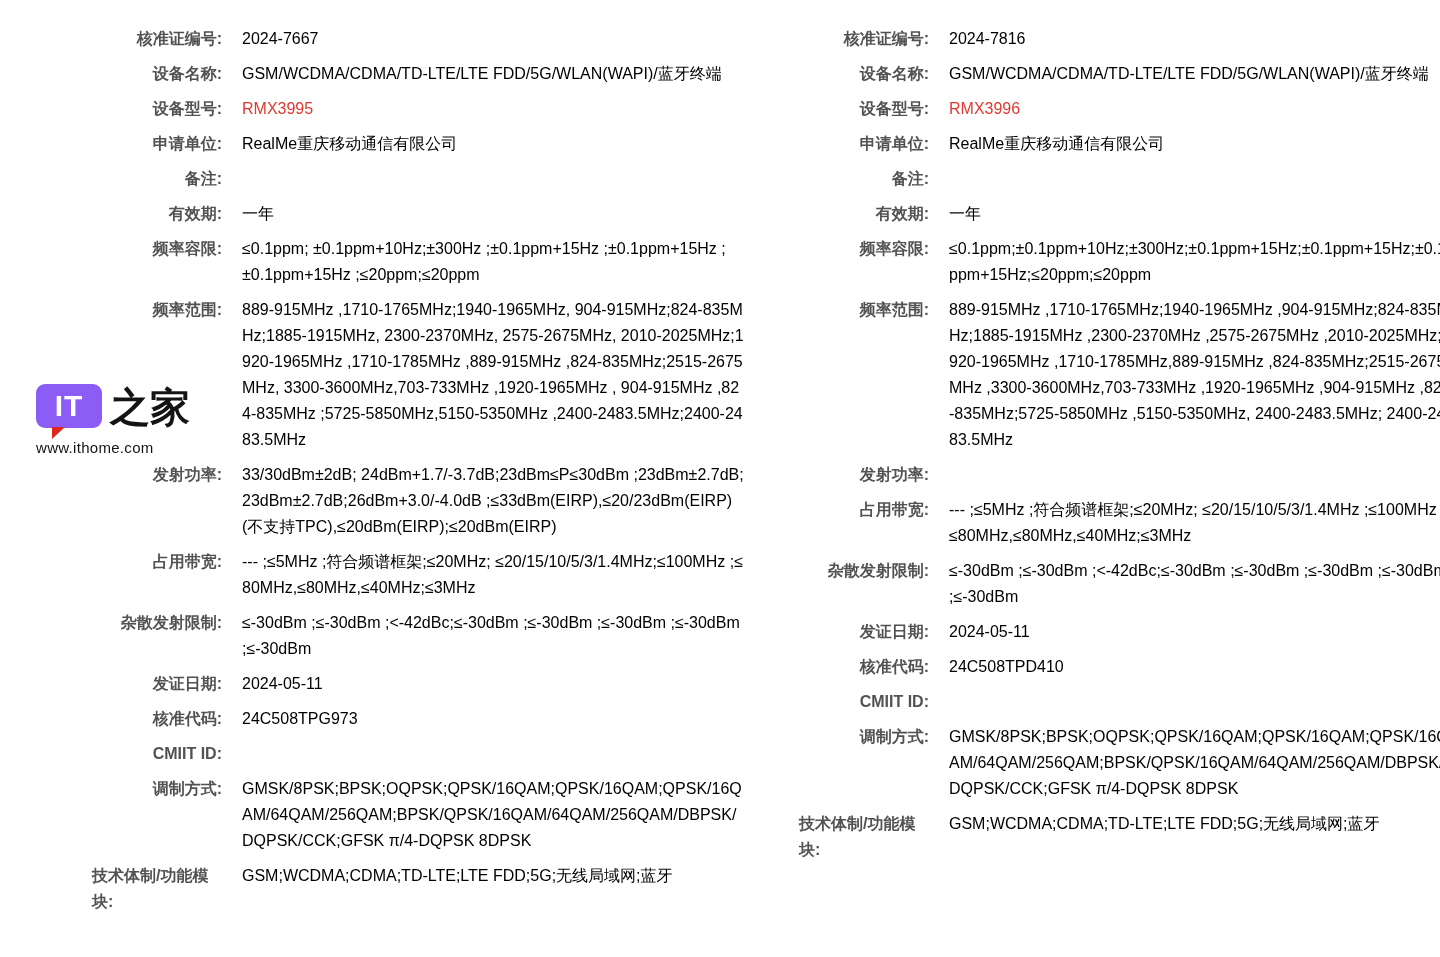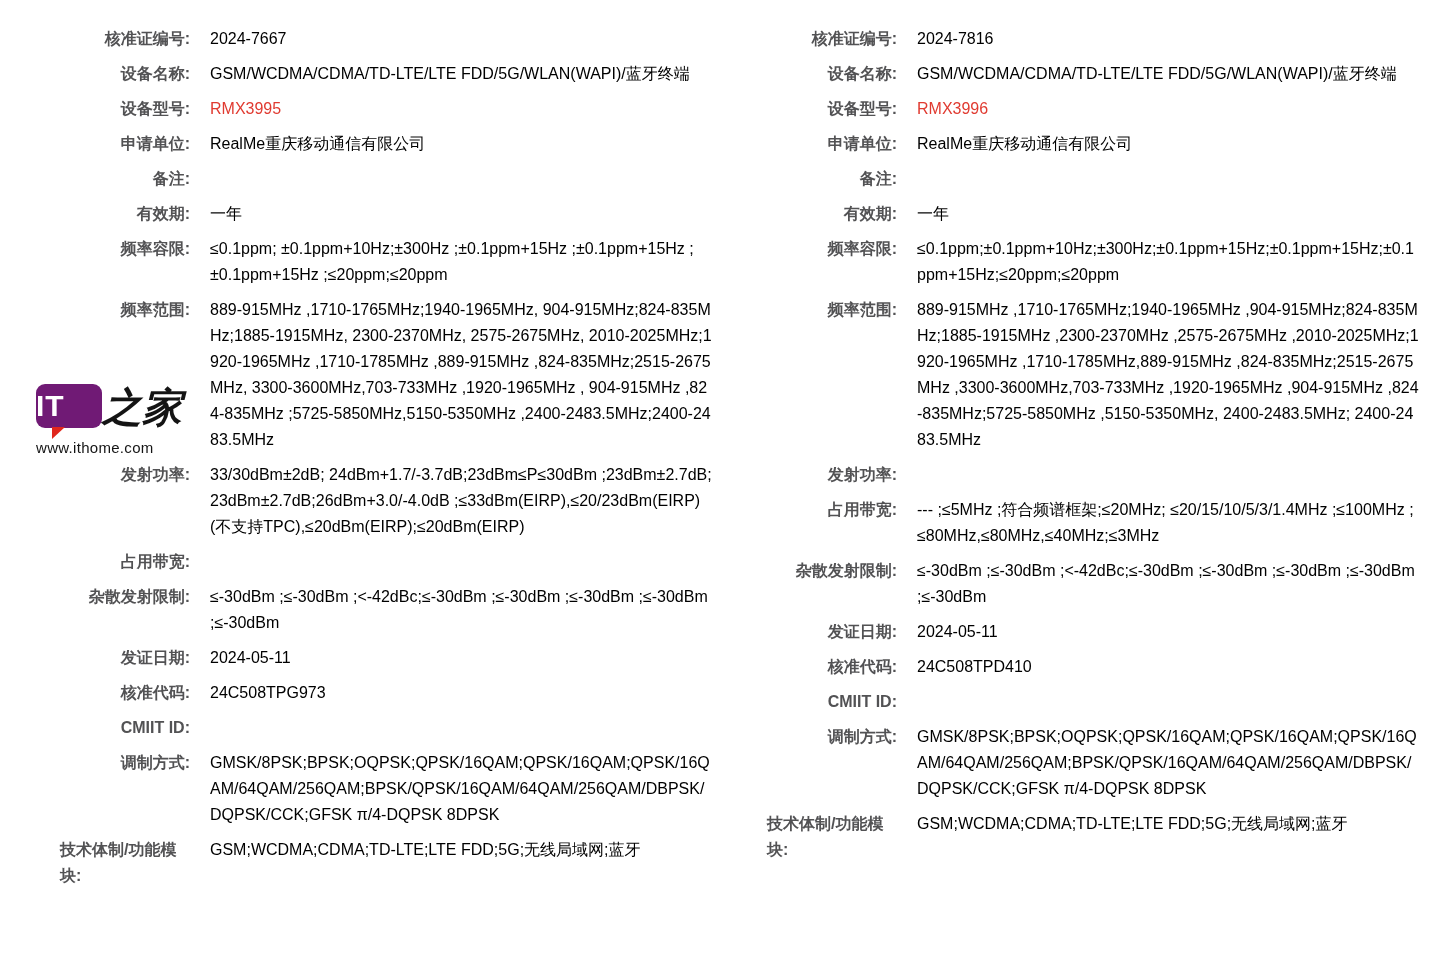--- a/index.html
+++ b/index.html
@@ -3,49 +3,48 @@
 <meta charset="utf-8">
 <style>
   html, body { margin: 0; padding: 0; }
   body {
     width: 1440px; height: 957px;
     background: #ffffff;
     font-family: "Liberation Sans", "DejaVu Sans", sans-serif;
     position: relative;
     overflow: hidden;
   }
-  .page { display: flex; padding: 26px 0 0 60px; gap: 55px; }
+  .page { display: flex; padding: 26px 0 0 60px; gap: 55px; margin-left: 32px; }
   .col { width: 652px; flex: none; }
   .row { display: flex; align-items: flex-start; margin-bottom: 9px; font-size: 16px; line-height: 26px; }
   .label { width: 130px; flex: none; text-align: right; color: #525254; font-weight: 600; }
   .value { width: 502px; margin-left: 20px; color: #000000; word-break: break-all; min-height: 26px; }
   .value.highlight { color: #e03a30; }
   .row:last-child .label { text-align: left; }
 
   
   .logo { position: absolute; left: 36px; top: 384px; }
   .logo-top { display: flex; align-items: flex-start; }
   .logo-badge {
     position: relative; width: 66px; height: 44px;
-    background: #701a75; border-radius: 9px;
+    background: #8b5cf6; border-radius: 9px;
     color: #ffffff; font-weight: bold; font-size: 30px;
-    display: flex; align-items: center; justify-content: flex-start;
+    display: flex; align-items: center; justify-content: center;
     letter-spacing: 1px;
   }
   .logo-tail {
     position: absolute; left: 16px; bottom: -11px;
     width: 0; height: 0;
     border-top: 12px solid #e0271d;
     border-right: 13px solid transparent;
   }
   .logo-name {
     font-size: 40px; line-height: 46px; font-weight: bold;
-    color: #141414; margin-left: 0;
+    color: #141414; margin-left: 8px;
     font-family: "DejaVu Serif", serif;
-    font-style: italic;
   }
   .logo-url {
     margin-top: 9px; font-size: 15px; font-weight: normal;
     color: #141414; letter-spacing: 0.3px;
   }
 </style>
 </head>
 <body>
 
 <div class="page">
@@ -81,20 +80,21 @@
       <div class="row">
     <div class="label">频率范围:</div>
     <div class="value">889-915MHz ,1710-1765MHz;1940-1965MHz, 904-915MHz;824-835MHz;1885-1915MHz, 2300-2370MHz, 2575-2675MHz, 2010-2025MHz;1920-1965MHz ,1710-1785MHz ,889-915MHz ,824-835MHz;2515-2675MHz, 3300-3600MHz,703-733MHz ,1920-1965MHz , 904-915MHz ,824-835MHz ;5725-5850MHz,5150-5350MHz ,2400-2483.5MHz;2400-2483.5MHz</div>
   </div>
       <div class="row">
     <div class="label">发射功率:</div>
     <div class="value">33/30dBm±2dB; 24dBm+1.7/-3.7dB;23dBm≤P≤30dBm ;23dBm±2.7dB;23dBm±2.7dB;26dBm+3.0/-4.0dB ;≤33dBm(EIRP),≤20/23dBm(EIRP)(不支持TPC),≤20dBm(EIRP);≤20dBm(EIRP)</div>
   </div>
       <div class="row">
     <div class="label">占用带宽:</div>
+    <div class="value">--- ;≤5MHz ;符合频谱框架;≤20MHz; ≤20/15/10/5/3/1.4MHz;≤100MHz ;≤80MHz,≤80MHz,≤40MHz;≤3MHz</div>
   </div>
       <div class="row">
     <div class="label">杂散发射限制:</div>
     <div class="value">≤-30dBm ;≤-30dBm ;&lt;-42dBc;≤-30dBm ;≤-30dBm ;≤-30dBm ;≤-30dBm ;≤-30dBm</div>
   </div>
       <div class="row">
     <div class="label">发证日期:</div>
     <div class="value">2024-05-11</div>
   </div>
       <div class="row">

